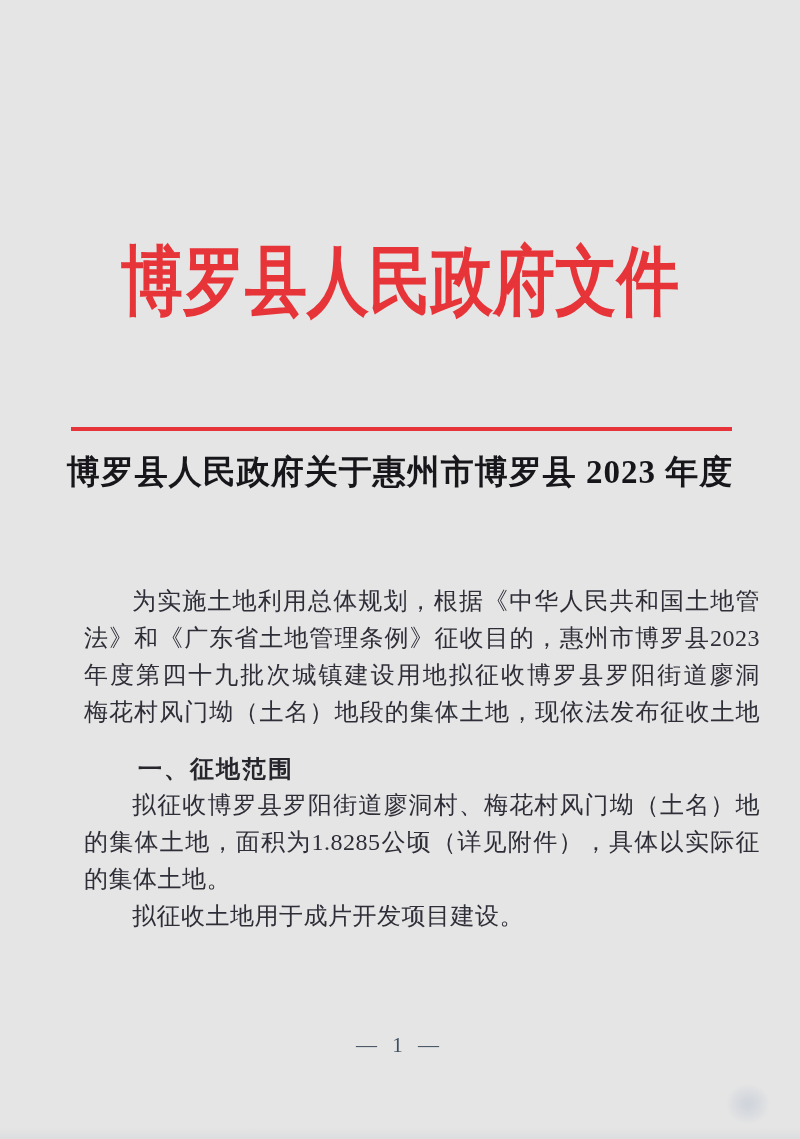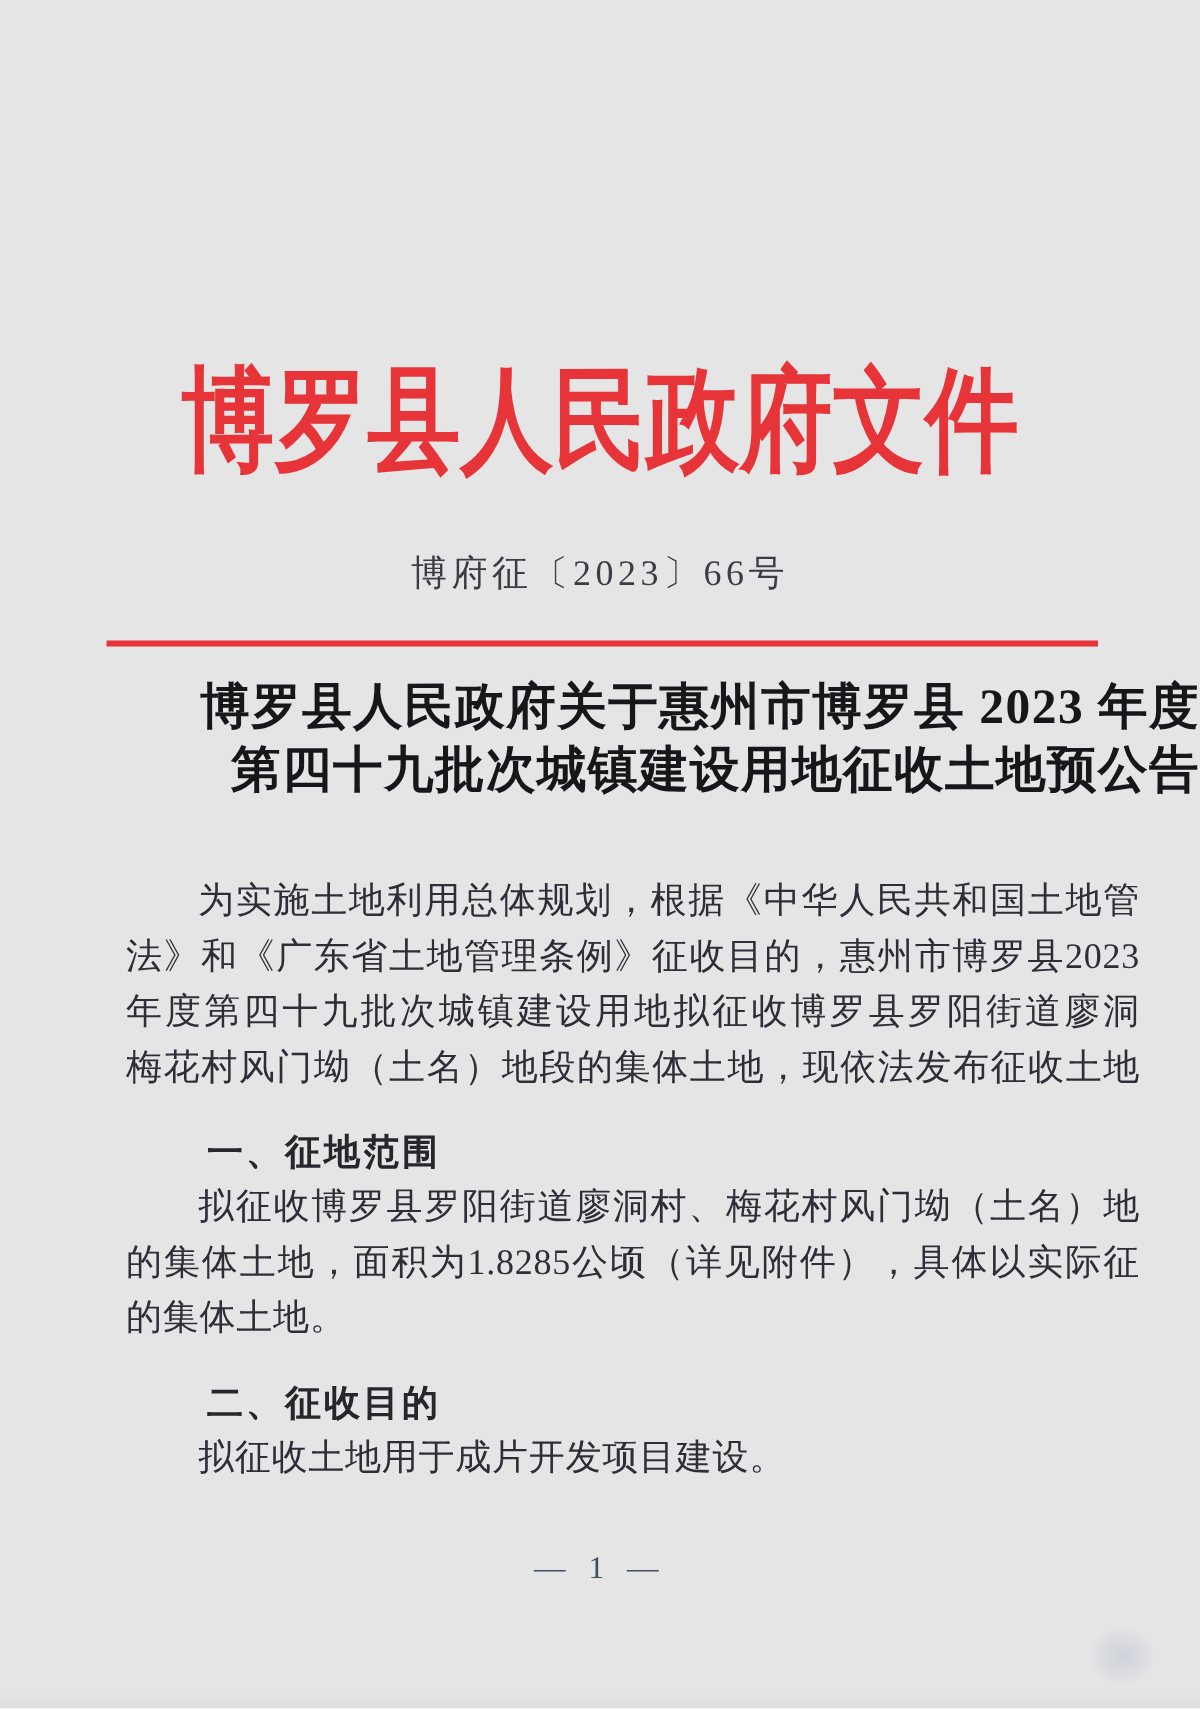--- a/index.html
+++ b/index.html
@@ -60,21 +60,21 @@
     top: 451px;
     left: 0;
     right: 0;
     text-align: center;
     font-size: 33px;
     line-height: 42px;
     font-weight: bold;
     color: #17171b;
     letter-spacing: 1px;
   }
-  .doc-title .title-line { white-space: nowrap; text-align: right; }
+  .doc-title .title-line { white-space: nowrap; }
   
   .body-block {
     position: absolute;
     top: 583px;
     left: 84px;
     width: 676px;
     font-size: 24px;
     color: #2e2e38;
   }
   .line {
@@ -129,47 +129,44 @@
     background: linear-gradient(to bottom, rgba(110,120,140,0) 0%, rgba(110,120,140,0.07) 100%);
   }
 </style>
 </head>
 <body>
 
 <div class="page">
 
   <h1 class="red-title">博罗县人民政府文件</h1>
 
-  <div class="doc-number">博府征〔2023〕66号</div>
 
   <div class="red-rule"></div>
 
   <div class="doc-title">
     <div class="title-line">博罗县人民政府关于惠州市博罗县 2023 年度</div>
-    <div class="title-line">第四十九批次城镇建设用地征收土地预公告</div>
   </div>
 
   <div class="body-block">
 
     <div>
       <span class="line indent fill">为实施土地利用总体规划，根据《中华人民共和国土地管理</span>
       <span class="line fill">法》和《广东省土地管理条例》征收目的，惠州市博罗县2023</span>
       <span class="line fill">年度第四十九批次城镇建设用地拟征收博罗县罗阳街道廖洞村、</span>
       <span class="line fill">梅花村风门坳（土名）地段的集体土地，现依法发布征收土地预</span>
     </div>
 
     <div class="line heading">一、征地范围</div>
 
     <div>
       <span class="line indent fill">拟征收博罗县罗阳街道廖洞村、梅花村风门坳（土名）地段</span>
       <span class="line fill">的集体土地，面积为1.8285公顷（详见附件），具体以实际征地</span>
       <span class="line">的集体土地。</span>
     </div>
 
-    <div class="line heading">二、征收目的</div>
 
     <div>
       <span class="line indent">拟征收土地用于成片开发项目建设。</span>
     </div>
 
   </div>
 
   <div class="page-number">— 1 —</div>
 
   <div class="smudge"></div>

